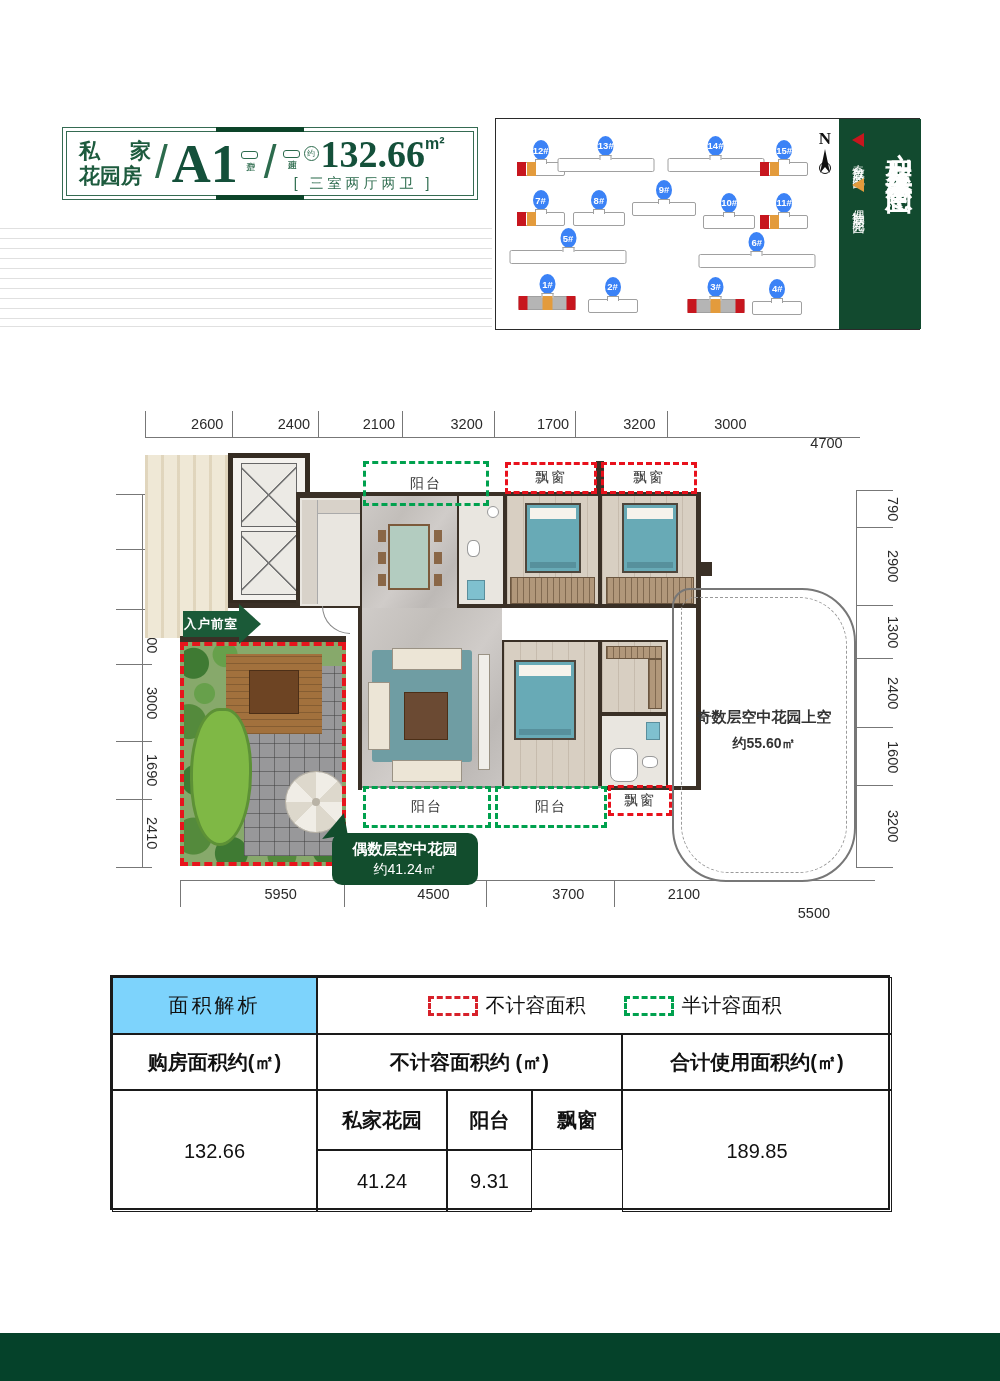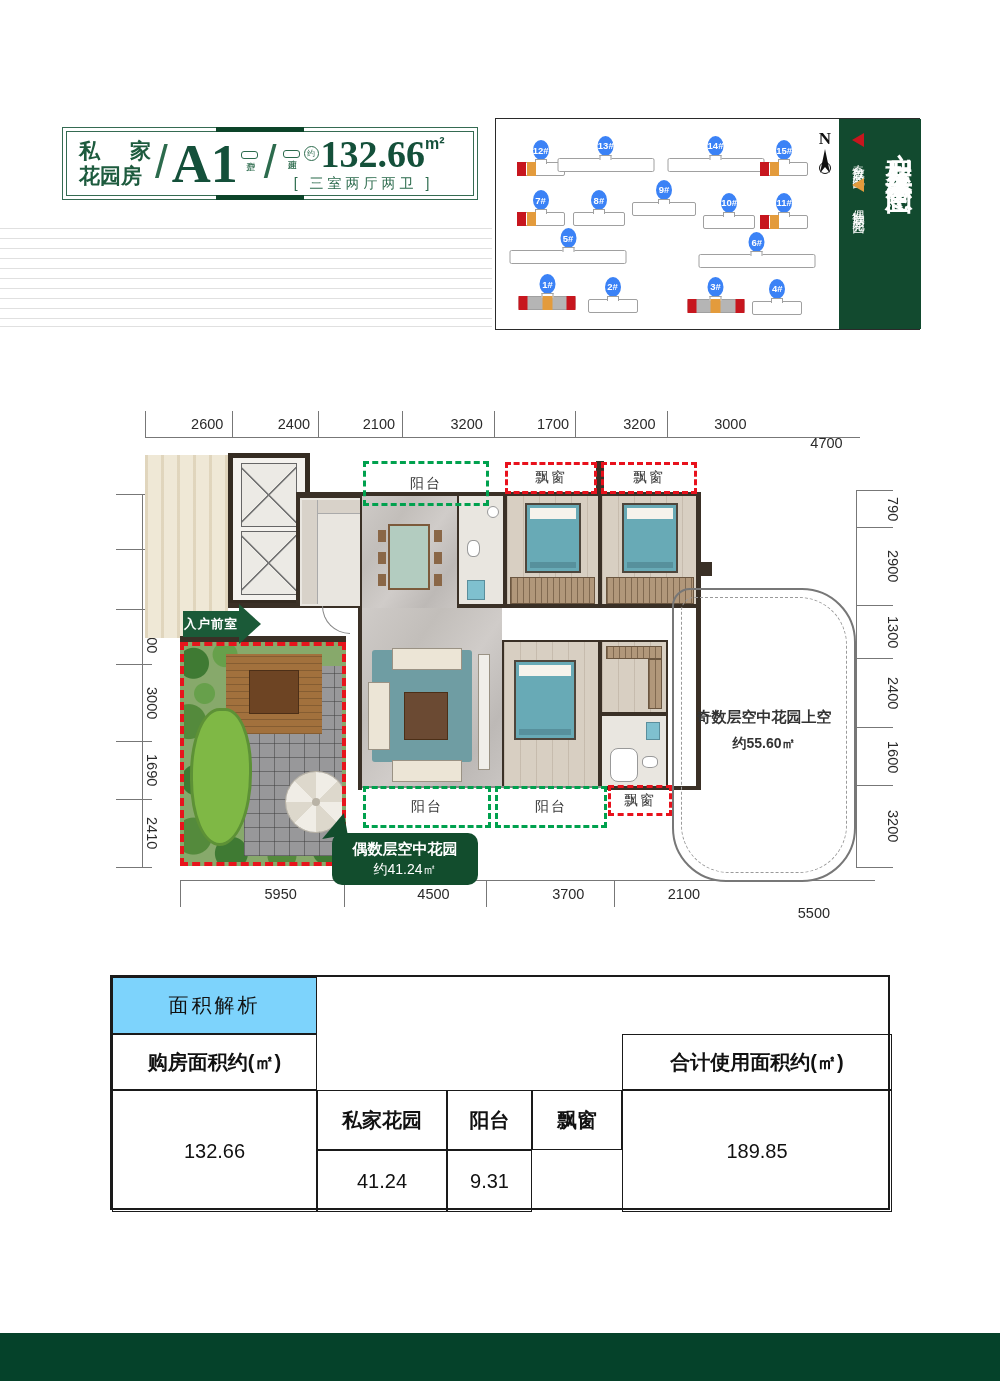--- a/index.html
+++ b/index.html
@@ -482,21 +482,32 @@
   </div>
 
   <div class="abs ebadge" style="left:332px;top:833px;width:146px;height:52px;">
     <div class="eb-tail"></div>
     <div class="eb-l1">偶数层空中花园</div>
     <div class="eb-l2">约41.24㎡</div>
   </div>
 
   <div class="abs atable">
     <div class="c-title">面积解析</div>
+    <div class="c-legend">
+      <span class="lgroup">
+          <span class="ldash"></span>
+          <span>不计容面积</span>
+        </span>
+      <span class="lgroup">
+          <span class="ldash green"></span>
+          <span>半计容面积</span>
+        </span>
+    </div>
     <div class="c-ph">购房面积约(㎡)</div>
+    <div class="c-nh">不计容面积约 (㎡)</div>
     <div class="c-th">合计使用面积约(㎡)</div>
     <div class="c-pv">132.66</div>
     <div class="c-s1">私家花园</div>
     <div class="c-s2">阳台</div>
     <div class="c-s3">飘窗</div>
     <div class="c-tv">189.85</div>
     <div class="c-v1">41.24</div>
     <div class="c-v2">9.31</div>
   </div>
 

